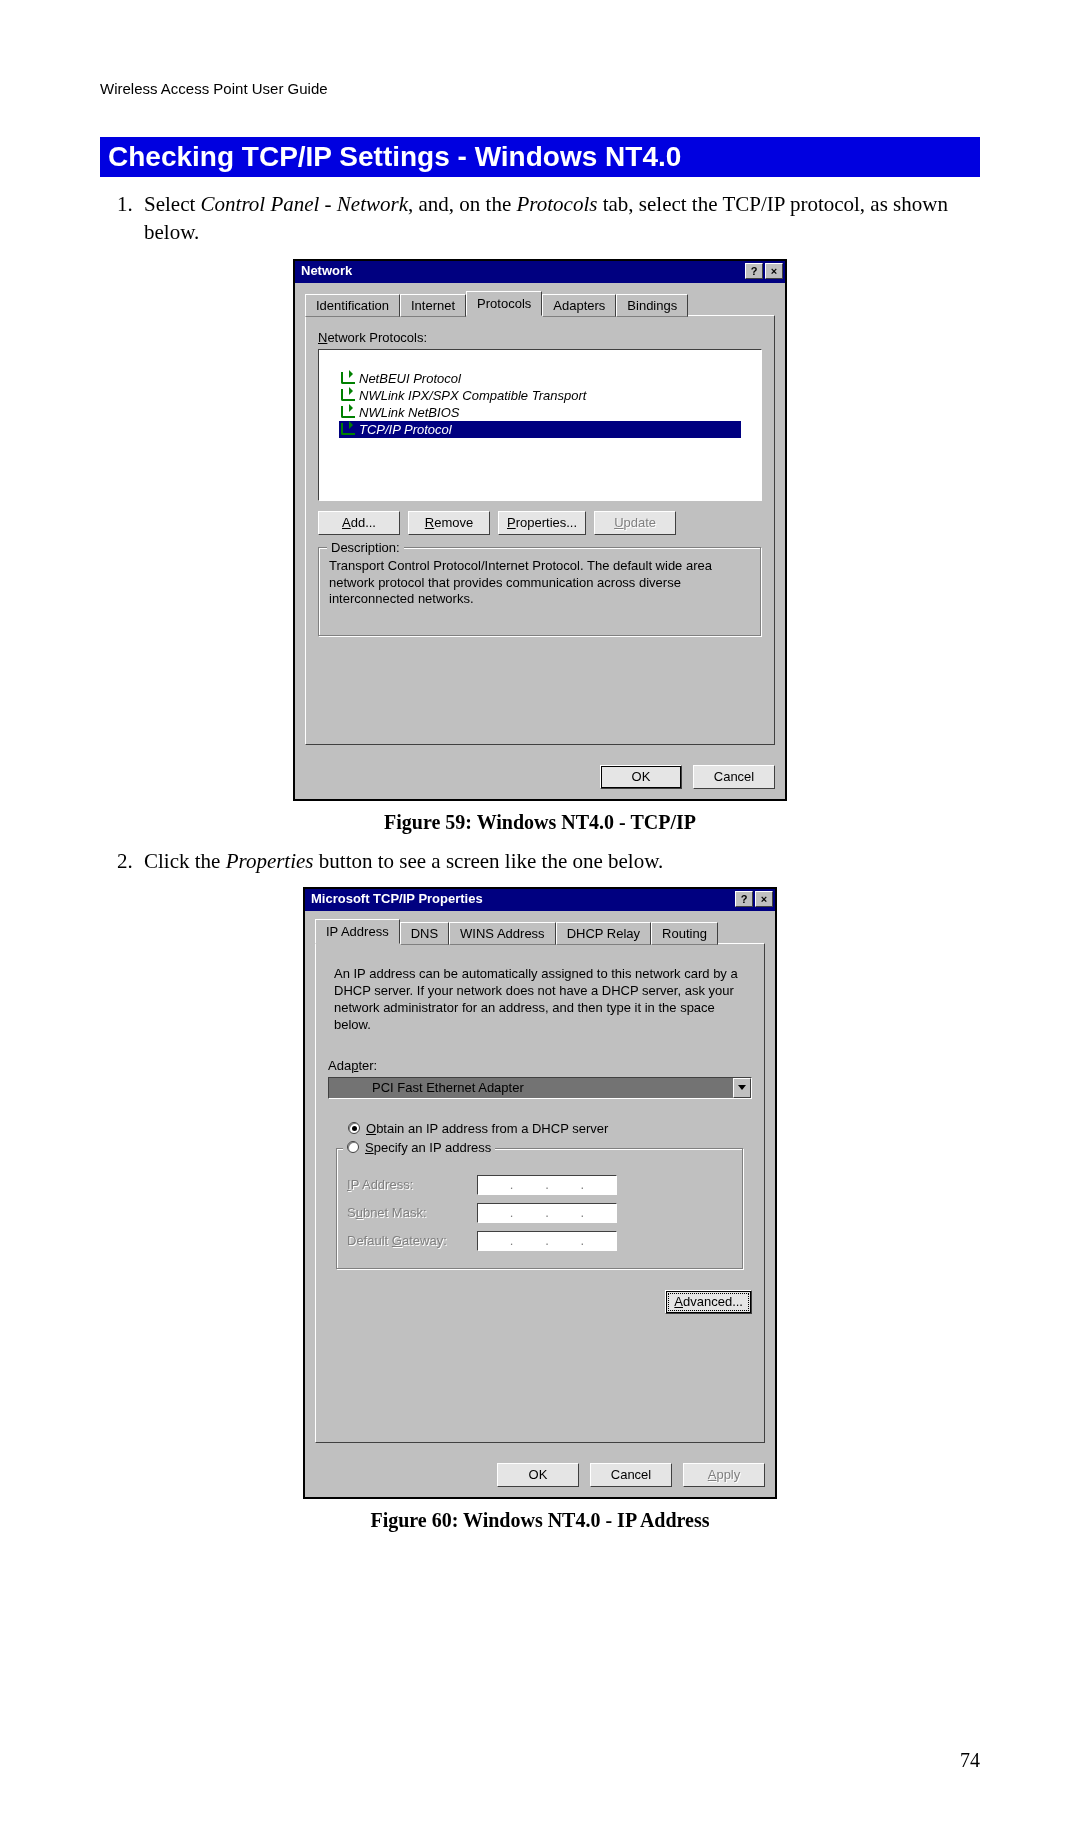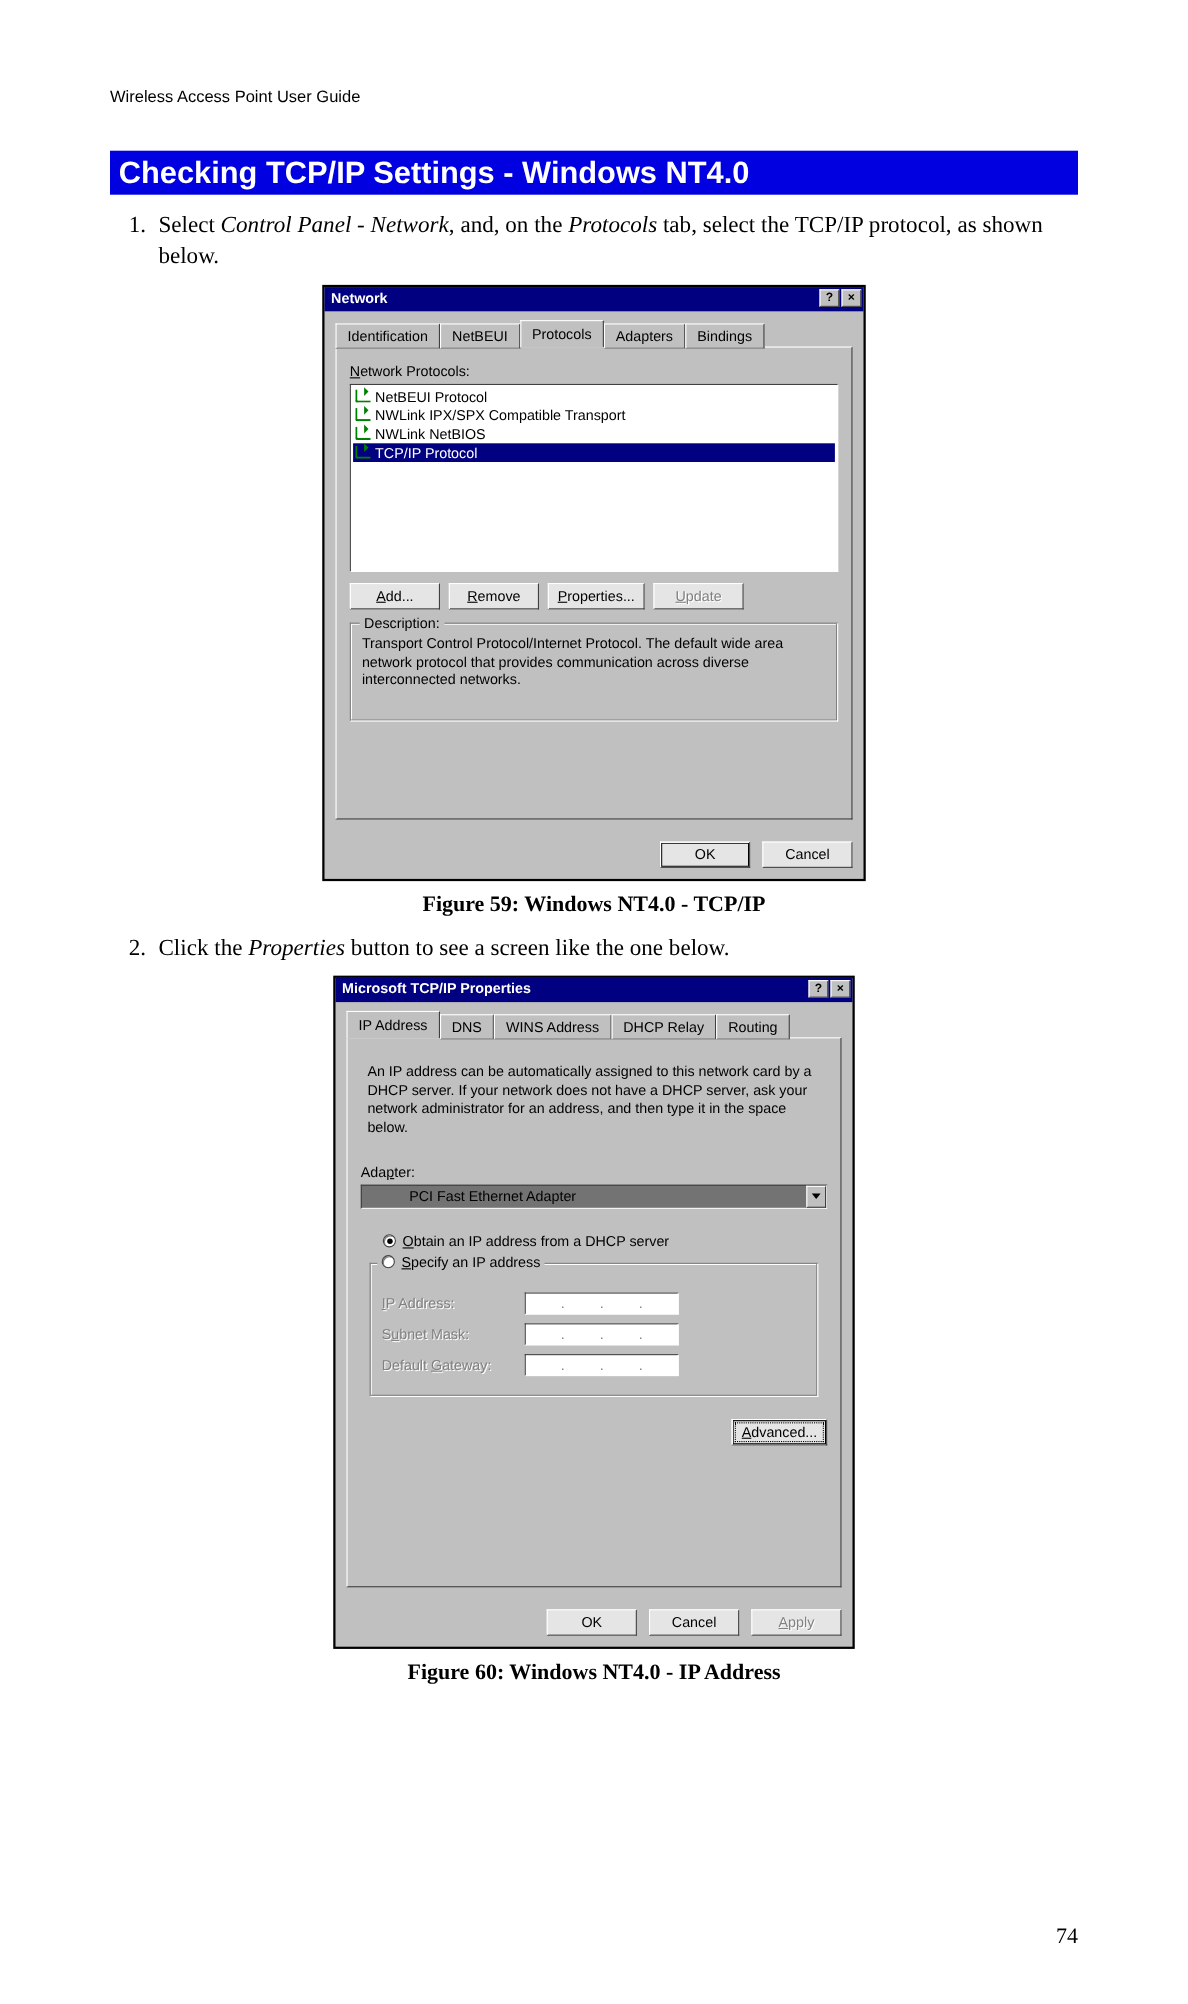--- a/index.html
+++ b/index.html
@@ -110,21 +110,21 @@
   }
   .label { margin: 4px 0 4px 0; }
   .underline-key { text-decoration: underline; }
   .sunken {
     background: #fff;
     border-top: 1px solid #404040;
     border-left: 1px solid #404040;
     border-right: 1px solid #fff;
     border-bottom: 1px solid #fff;
   }
-  .listbox { height: 171px; overflow: hidden; padding: 2px; }
+  .listbox { height: 152px; overflow: hidden; padding: 20px; font-style: italic; }
   .list-item { display: flex; align-items: center; gap: 4px; padding: 1px 2px; }
   .list-item.selected { background: #000080; color: #fff; }
   .proto-icon {
     width: 14px; height: 12px;
     border-left: 2px solid #008000;
     border-bottom: 2px solid #008000;
     border-bottom-left-radius: 2px;
     display: inline-block;
     position: relative;
   }
@@ -234,21 +234,21 @@
     <div class="titlebar">
       <span>Network</span>
       <div class="titlebar-btns">
         <div class="tb-btn">?</div>
         <div class="tb-btn">×</div>
       </div>
     </div>
     <div class="dlg-body">
       <div class="tabstrip">
         <div class="tab">Identification</div>
-        <div class="tab">NetBEUI</div>
+        <div class="tab">Internet</div>
         <div class="tab active">Protocols</div>
         <div class="tab">Adapters</div>
         <div class="tab">Bindings</div>
       </div>
       <div class="tab-panel" style="height:430px">
         <div class="label">
           <span class="underline-key">N</span><span>etwork Protocols:</span>
         </div>
         <div class="sunken listbox">
           <div class="list-item">

